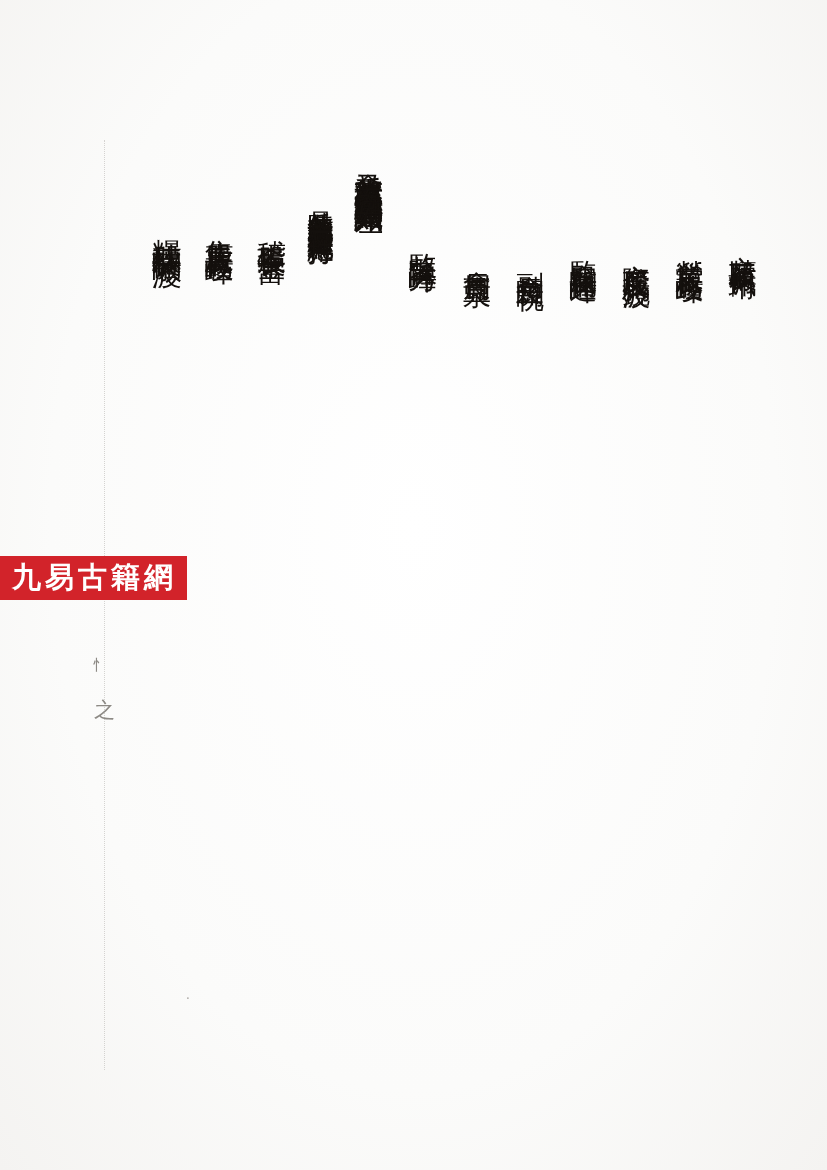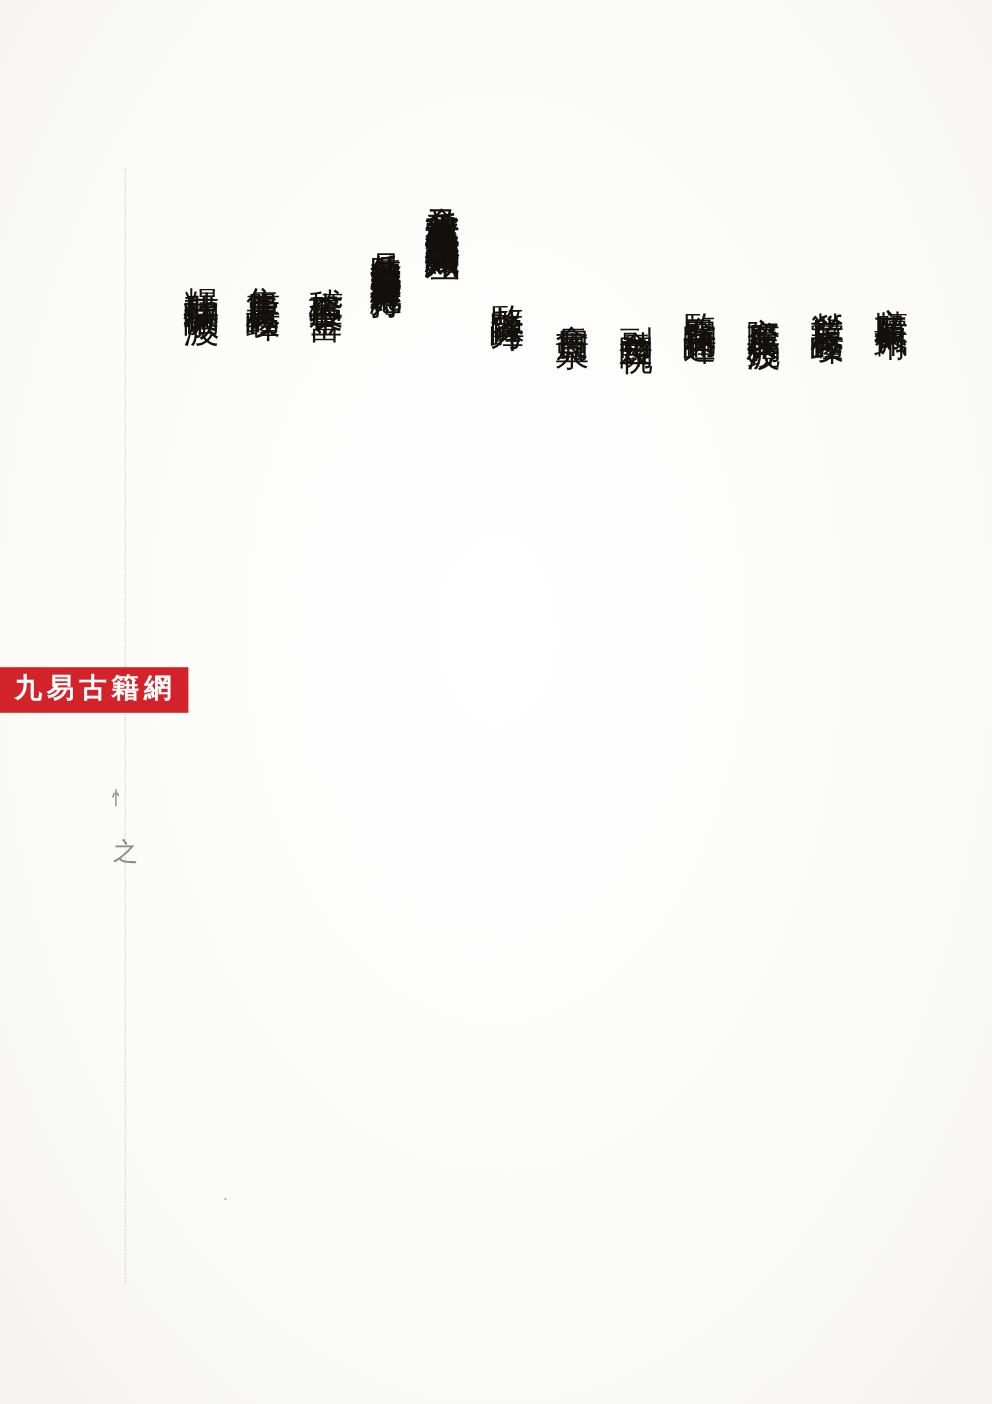--- a/index.html
+++ b/index.html
@@ -82,21 +82,21 @@
   }
 
   
   .watermark {
     position: absolute;
     left: 0;
     top: 556px;
     background: #d2232a;
     color: #ffffff;
     font-family: "DejaVu Sans", sans-serif;
-    font-size: 23px;
+    font-size: 29px;
     font-weight: bold;
     letter-spacing: 4px;
     padding: 7px 10px 8px 12px;
     line-height: 1;
   }
 
   
   .pencil-mark {
     position: absolute;
     font-family: "DejaVu Serif", serif;

